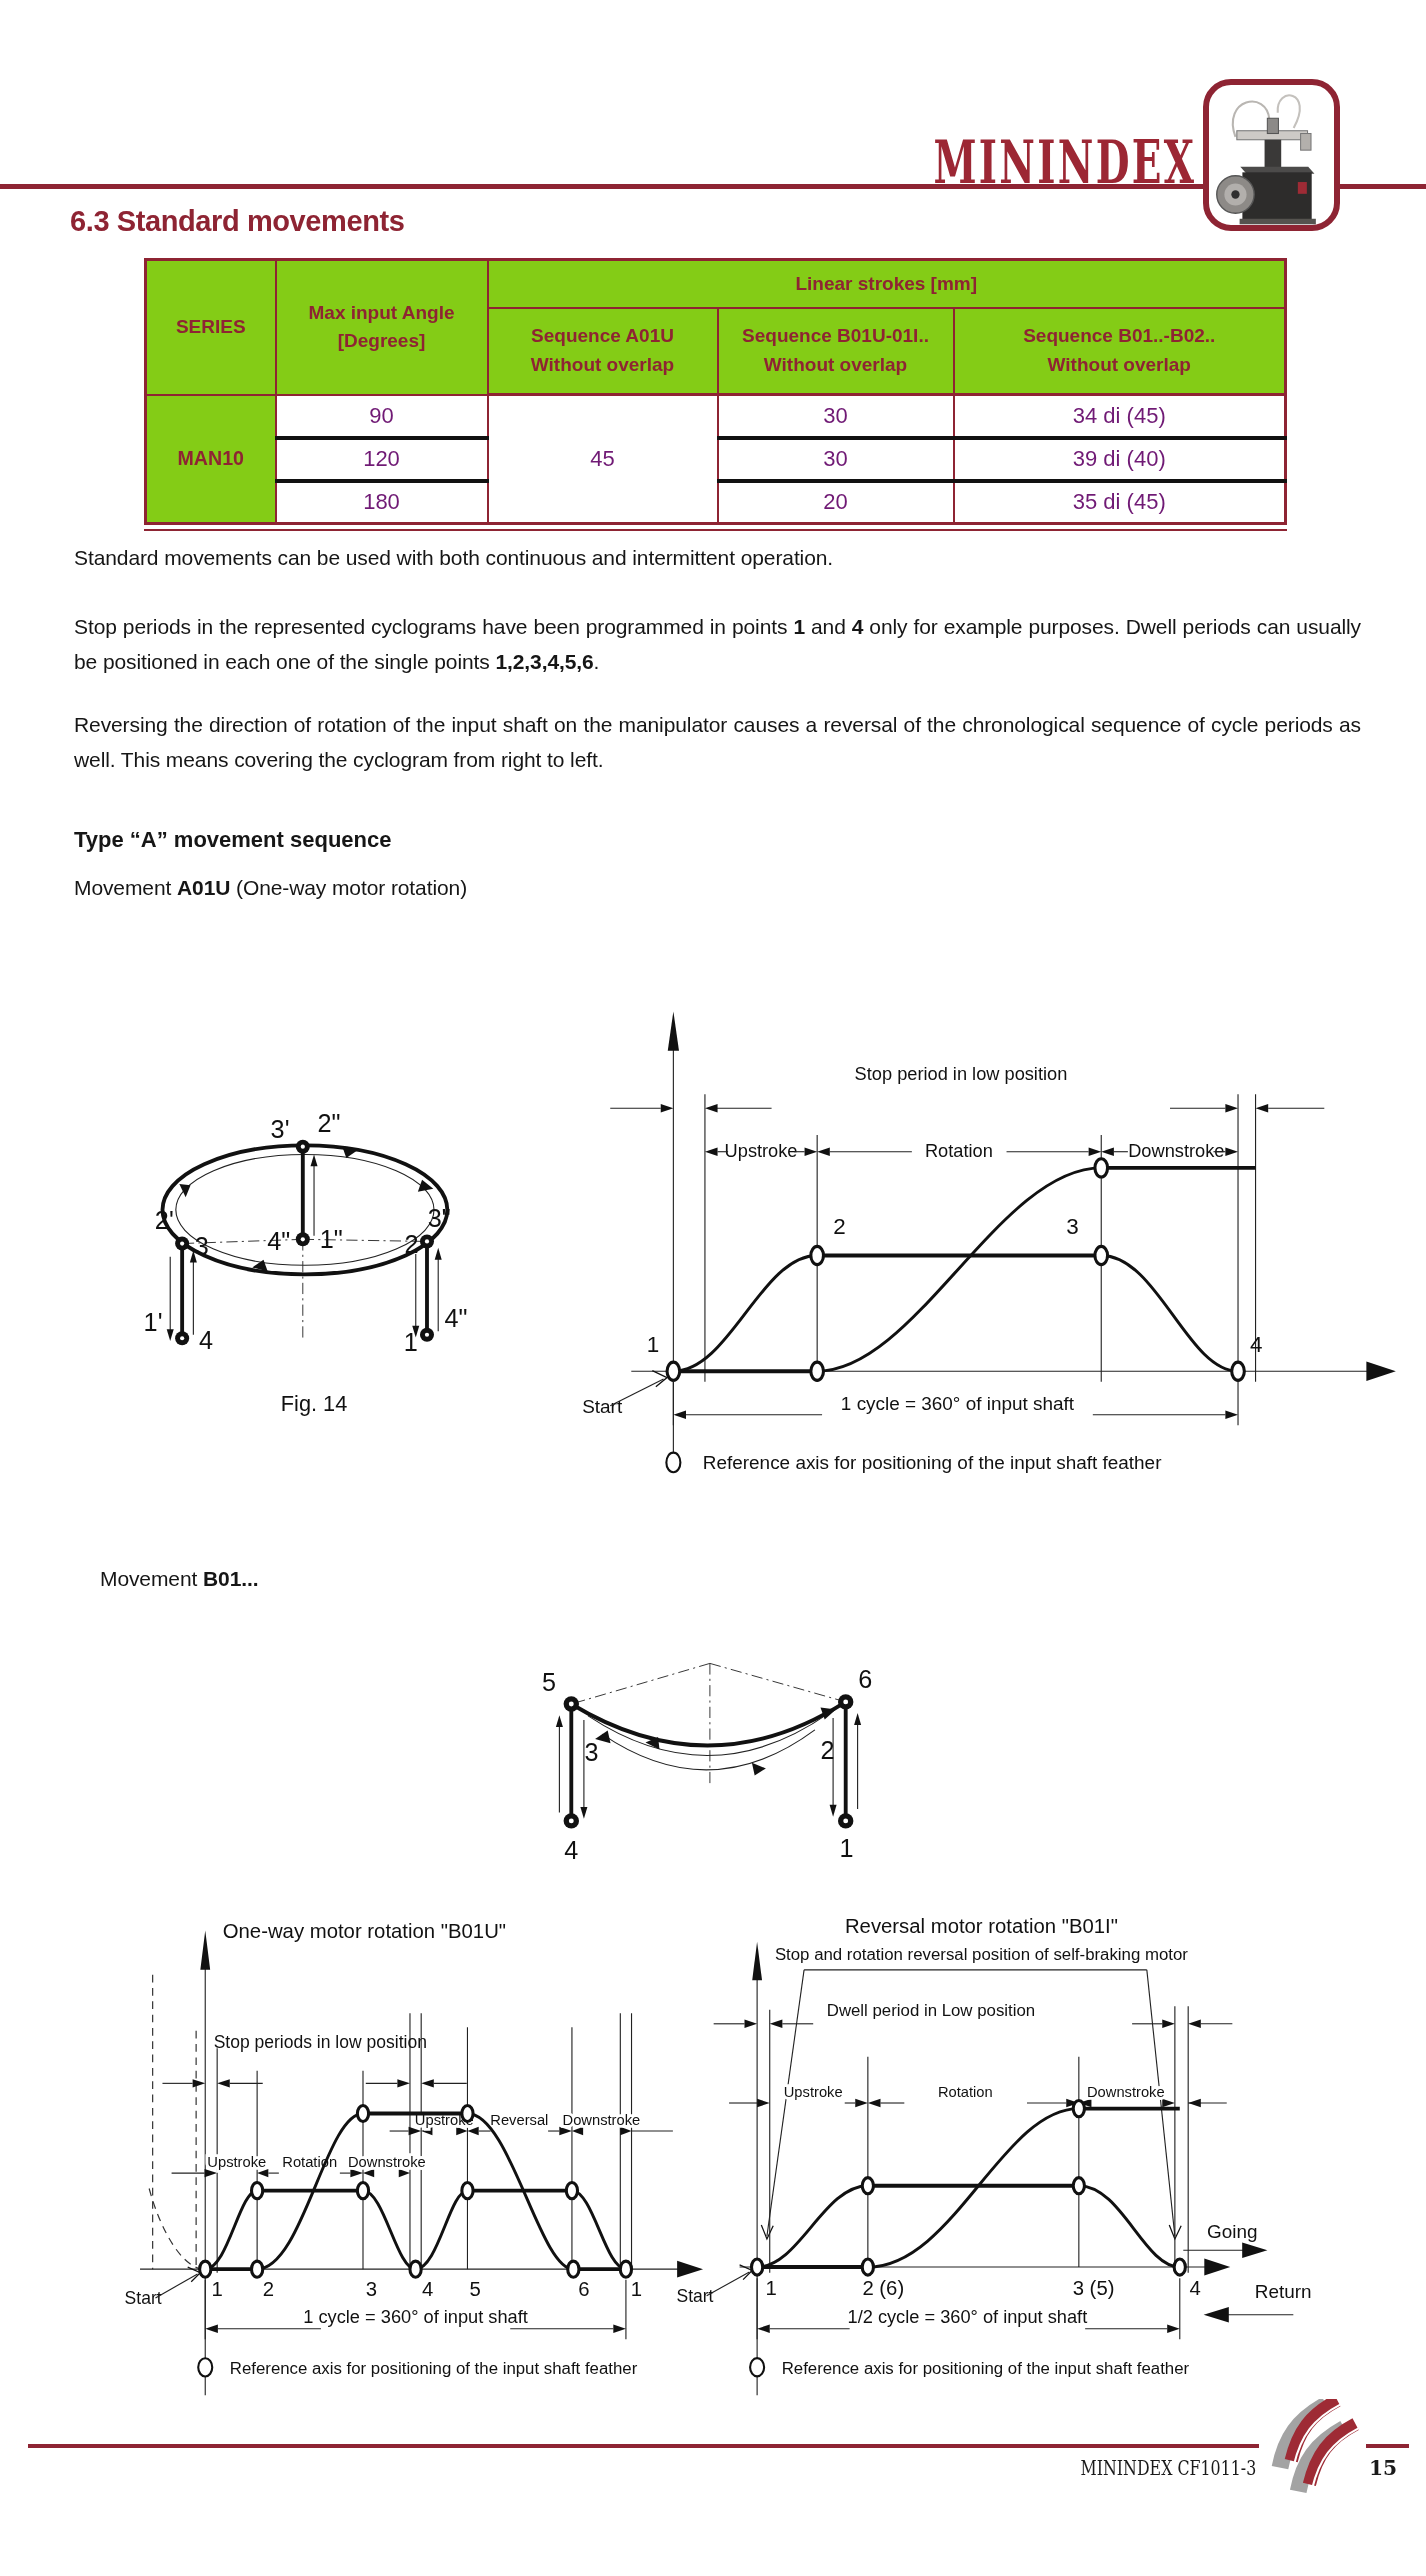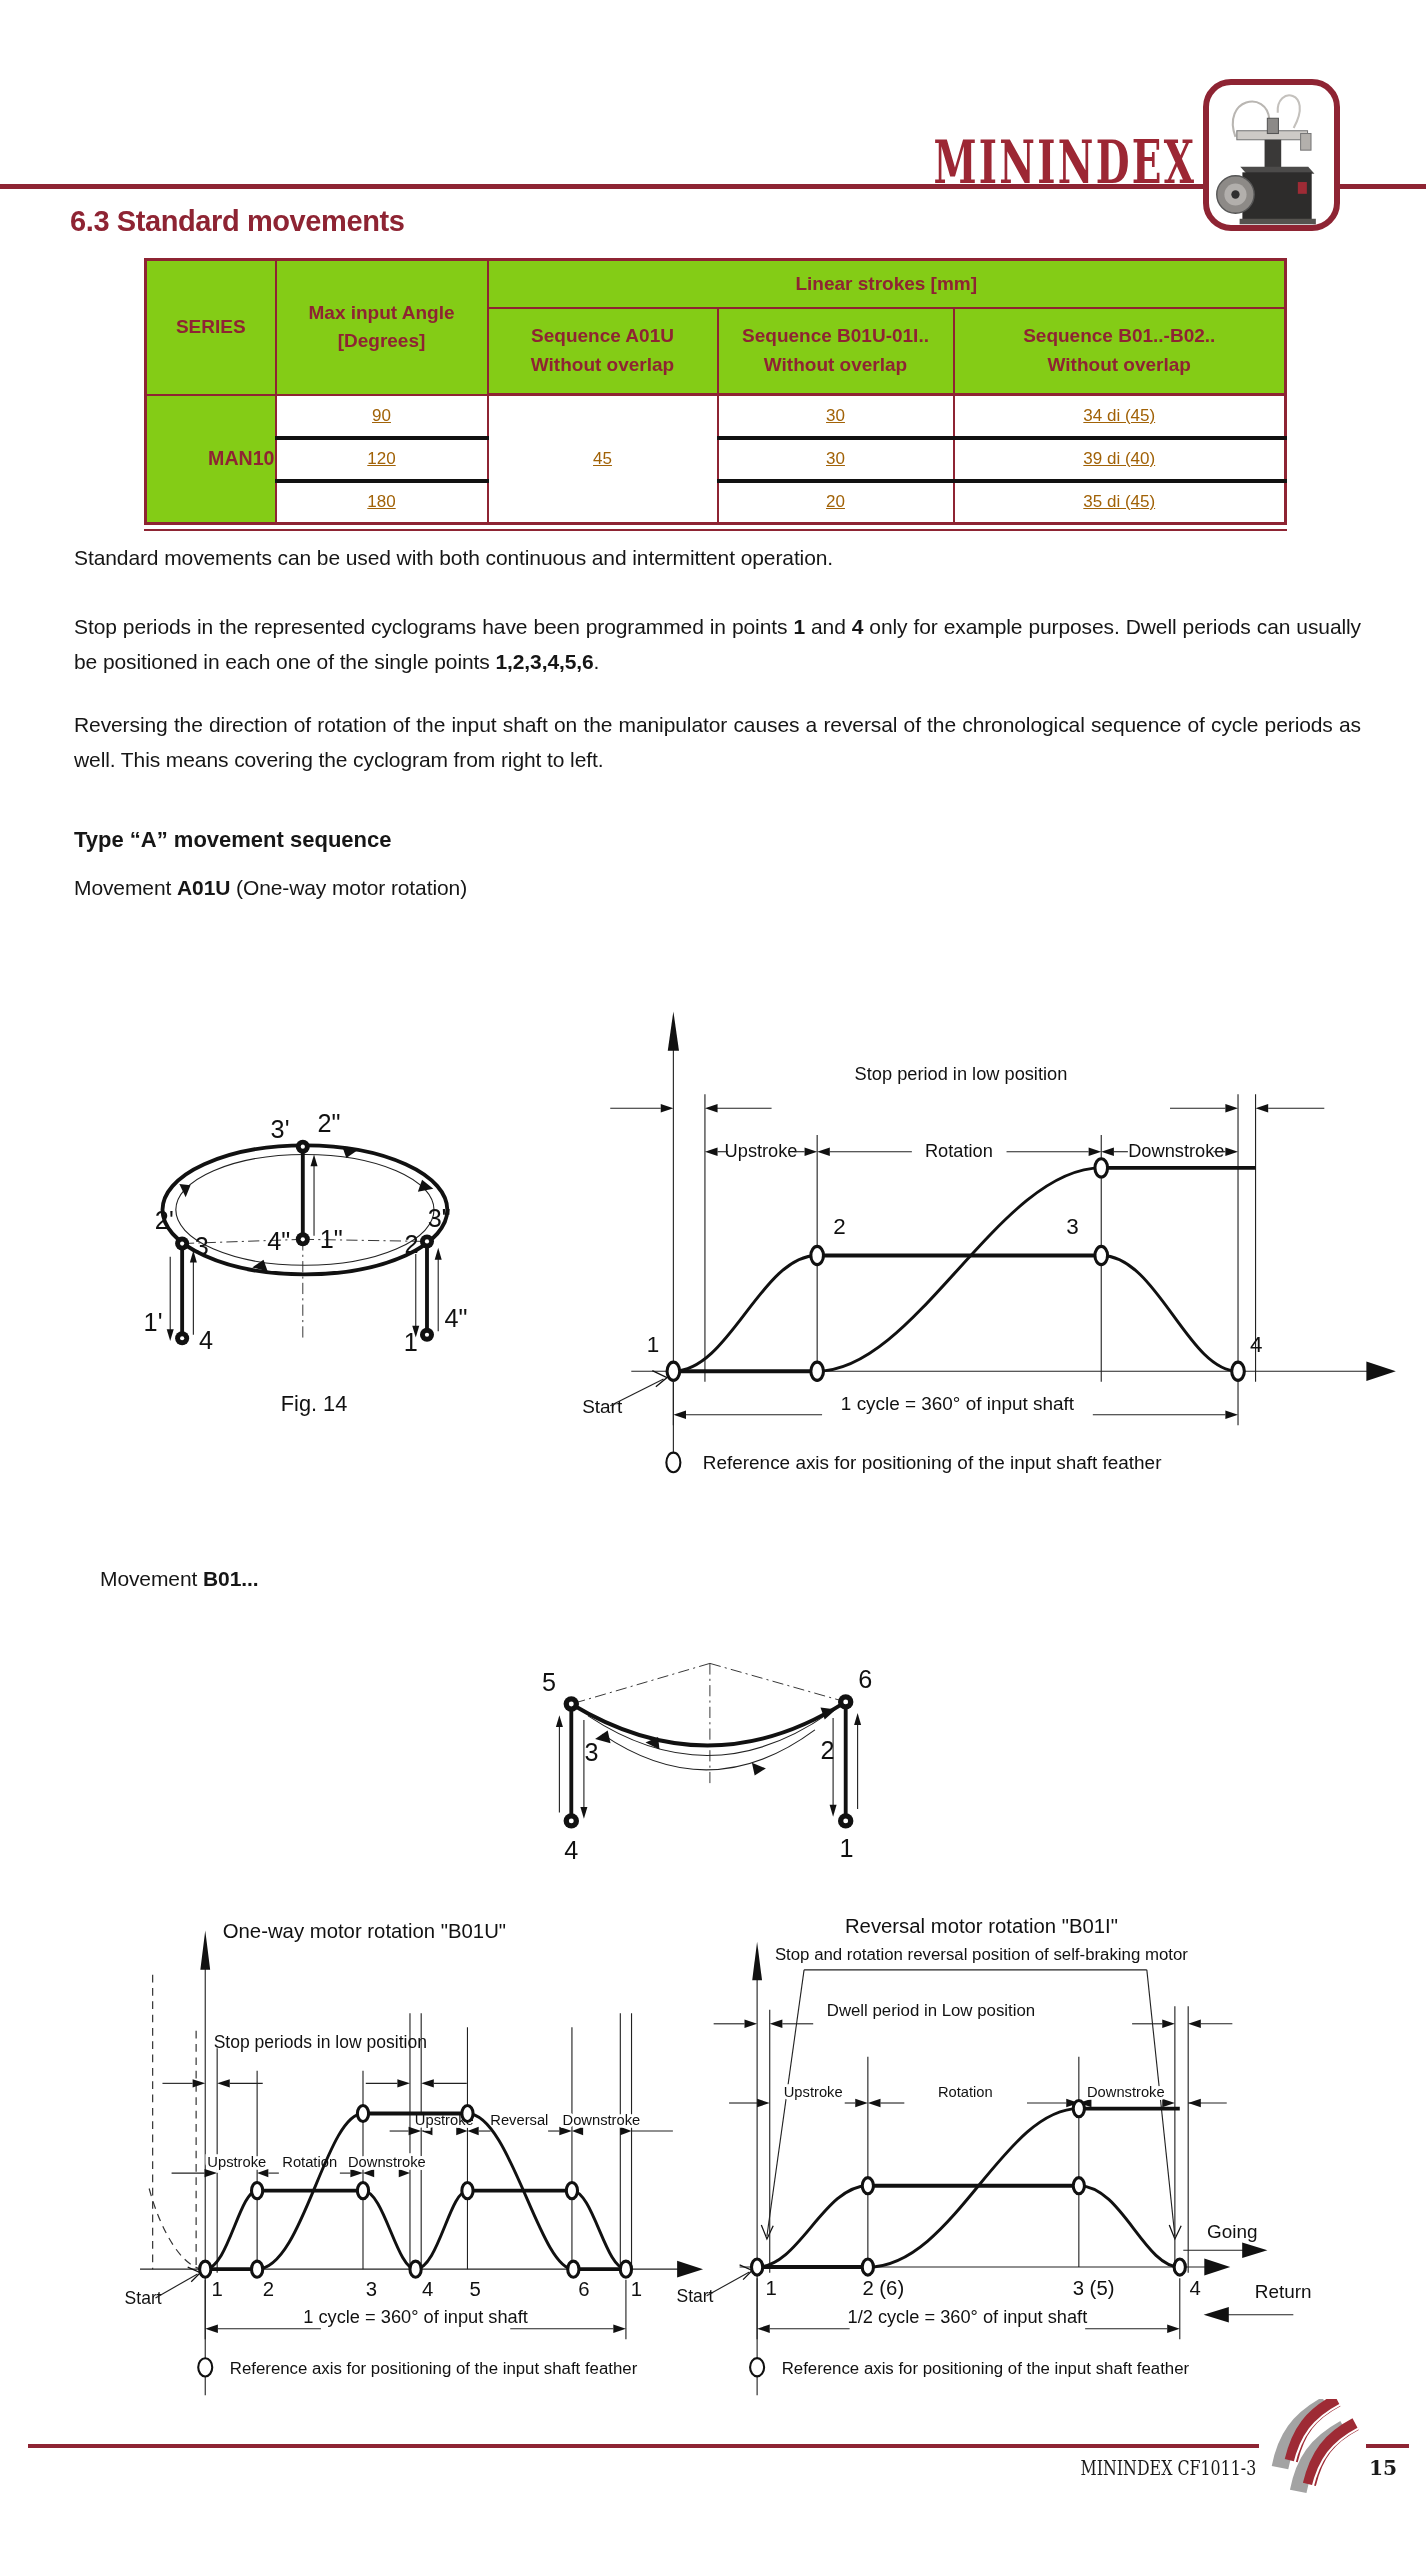--- a/index.html
+++ b/index.html
@@ -13,21 +13,21 @@
   .hrule{background:#8E2433;height:4.9px;}
   .logobox{border:6.3px solid #8E2433;border-radius:28px;background:#fff;z-index:5;}
 
   .sect{color:#8E2433;font-weight:bold;font-size:29px;letter-spacing:-0.4px;}
 
   
   table.man{border-collapse:collapse;table-layout:fixed;width:1140px;background:#fff;}
   table.man td,table.man th{border:2.1px solid #8E2433;padding:0;vertical-align:middle;text-align:center;}
   table.man{border:3.5px solid #8E2433;}
   .hd{background:#84cc16;color:#8E2433;font-weight:bold;font-size:19px;line-height:1.5;}
-  .dt{font-size:17px;color:#a16207;background:#fff;text-decoration:underline;}
+  .dt{font-size:22px;color:#701a75;background:#fff;}
   .sep{border-top:4.2px solid #111 !important;}
   .hdbot{border-bottom:3.5px solid #8E2433 !important;}
   .tbl-underline{background:#8E2433;height:2.1px;}
 
   .body-par{font-size:21px;line-height:35px;width:1287px;letter-spacing:-0.1px;}
   .just{text-align:justify;}
   .b{font-weight:bold;}
   .h2{font-size:22px;font-weight:bold;}
 
   
@@ -98,21 +98,21 @@
         <td class="hd hdbot">
           <div>Sequence B01U-01I..</div>
           <div>Without overlap</div>
         </td>
         <td class="hd hdbot">
           <div>Sequence B01..-B02..</div>
           <div>Without overlap</div>
         </td>
       </tr>
       <tr style="height:43px">
-        <td class="hd b" rowspan="3" style="font-size:19.6px;text-align:right;">MAN10</td>
+        <td class="hd b" rowspan="3" style="font-size:19.6px;">MAN10</td>
         <td class="dt">90</td>
         <td class="dt" rowspan="3">45</td>
         <td class="dt">30</td>
         <td class="dt">34 di (45)</td>
       </tr>
       <tr style="height:43px">
         <td class="dt sep">120</td>
         <td class="dt sep">30</td>
         <td class="dt sep">39 di (40)</td>
       </tr>

